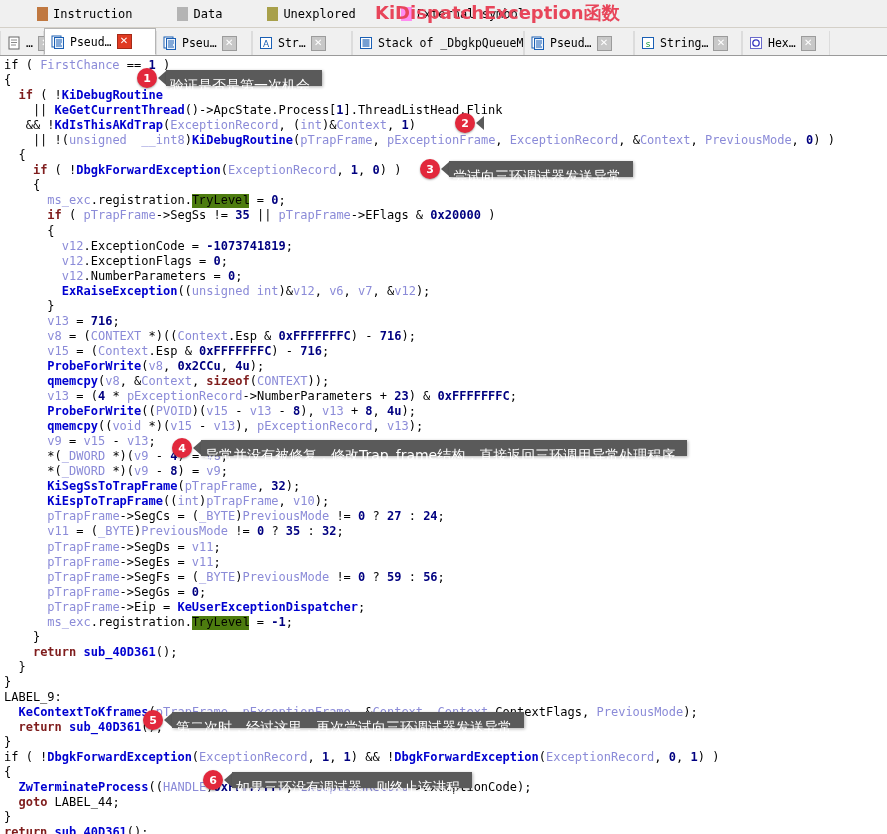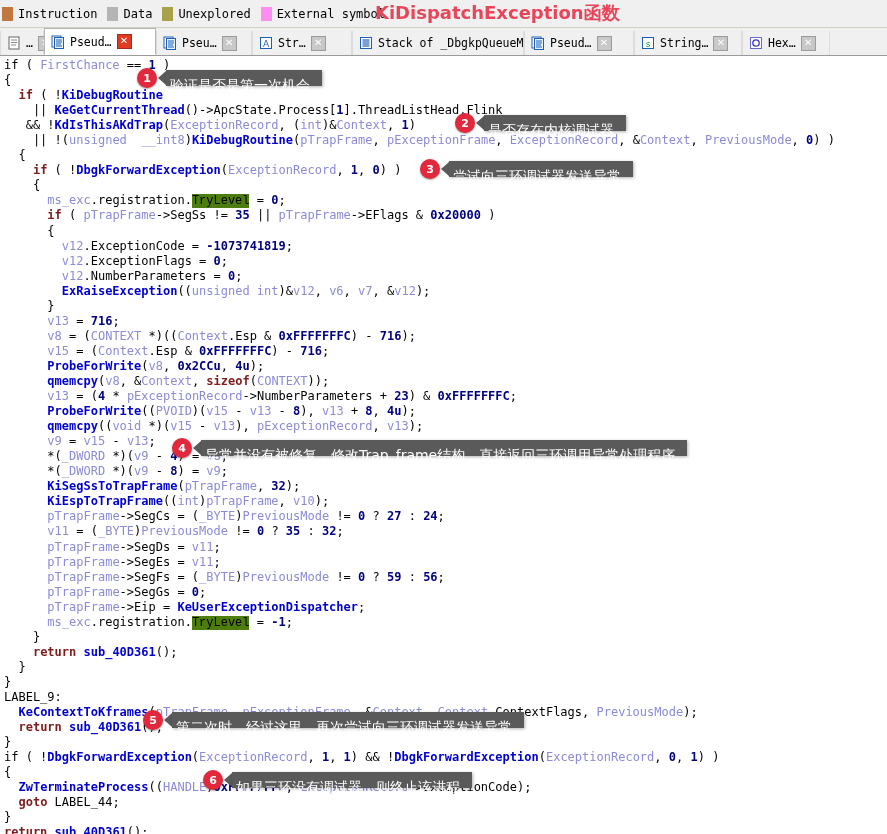--- a/index.html
+++ b/index.html
@@ -22,20 +22,21 @@
     position:relative;
     box-sizing:border-box;
   }
   .legend-item{
     display:flex;align-items:center;
     margin-right:10px;
     font-family:"DejaVu Sans Mono",monospace;
     font-size:12px;
     color:#000;
     white-space:nowrap;
+    margin-left:35px;
   }
   .legend-swatch{
     width:11px;height:14px;
     margin-right:5px;
     display:inline-block;
   }
   .legend-title{
     position:absolute;
     left:375px;top:1px;
     font-family:"DejaVu Sans",sans-serif;
@@ -334,21 +335,20 @@
 <div class="hscroll"></div>
 
 <div class="callout" style="left: 137px; top: 63px;">
     <div class="callout-num">1</div>
     <div class="callout-arrow"></div>
     <div class="callout-body">验证是否是第一次机会</div>
   </div>
 <div class="callout" style="left: 455px; top: 108px;">
     <div class="callout-num">2</div>
     <div class="callout-arrow"></div>
-    <div class="callout-body">是否存在内核调试器</div>
   </div>
 <div class="callout" style="left: 420px; top: 154px;">
     <div class="callout-num">3</div>
     <div class="callout-arrow"></div>
     <div class="callout-body">尝试向三环调试器发送异常</div>
   </div>
 <div class="callout" style="left: 172px; top: 433px;">
     <div class="callout-num">4</div>
     <div class="callout-arrow"></div>
     <div class="callout-body">异常并没有被修复，修改Trap_frame结构，直接返回三环调用异常处理程序</div>

